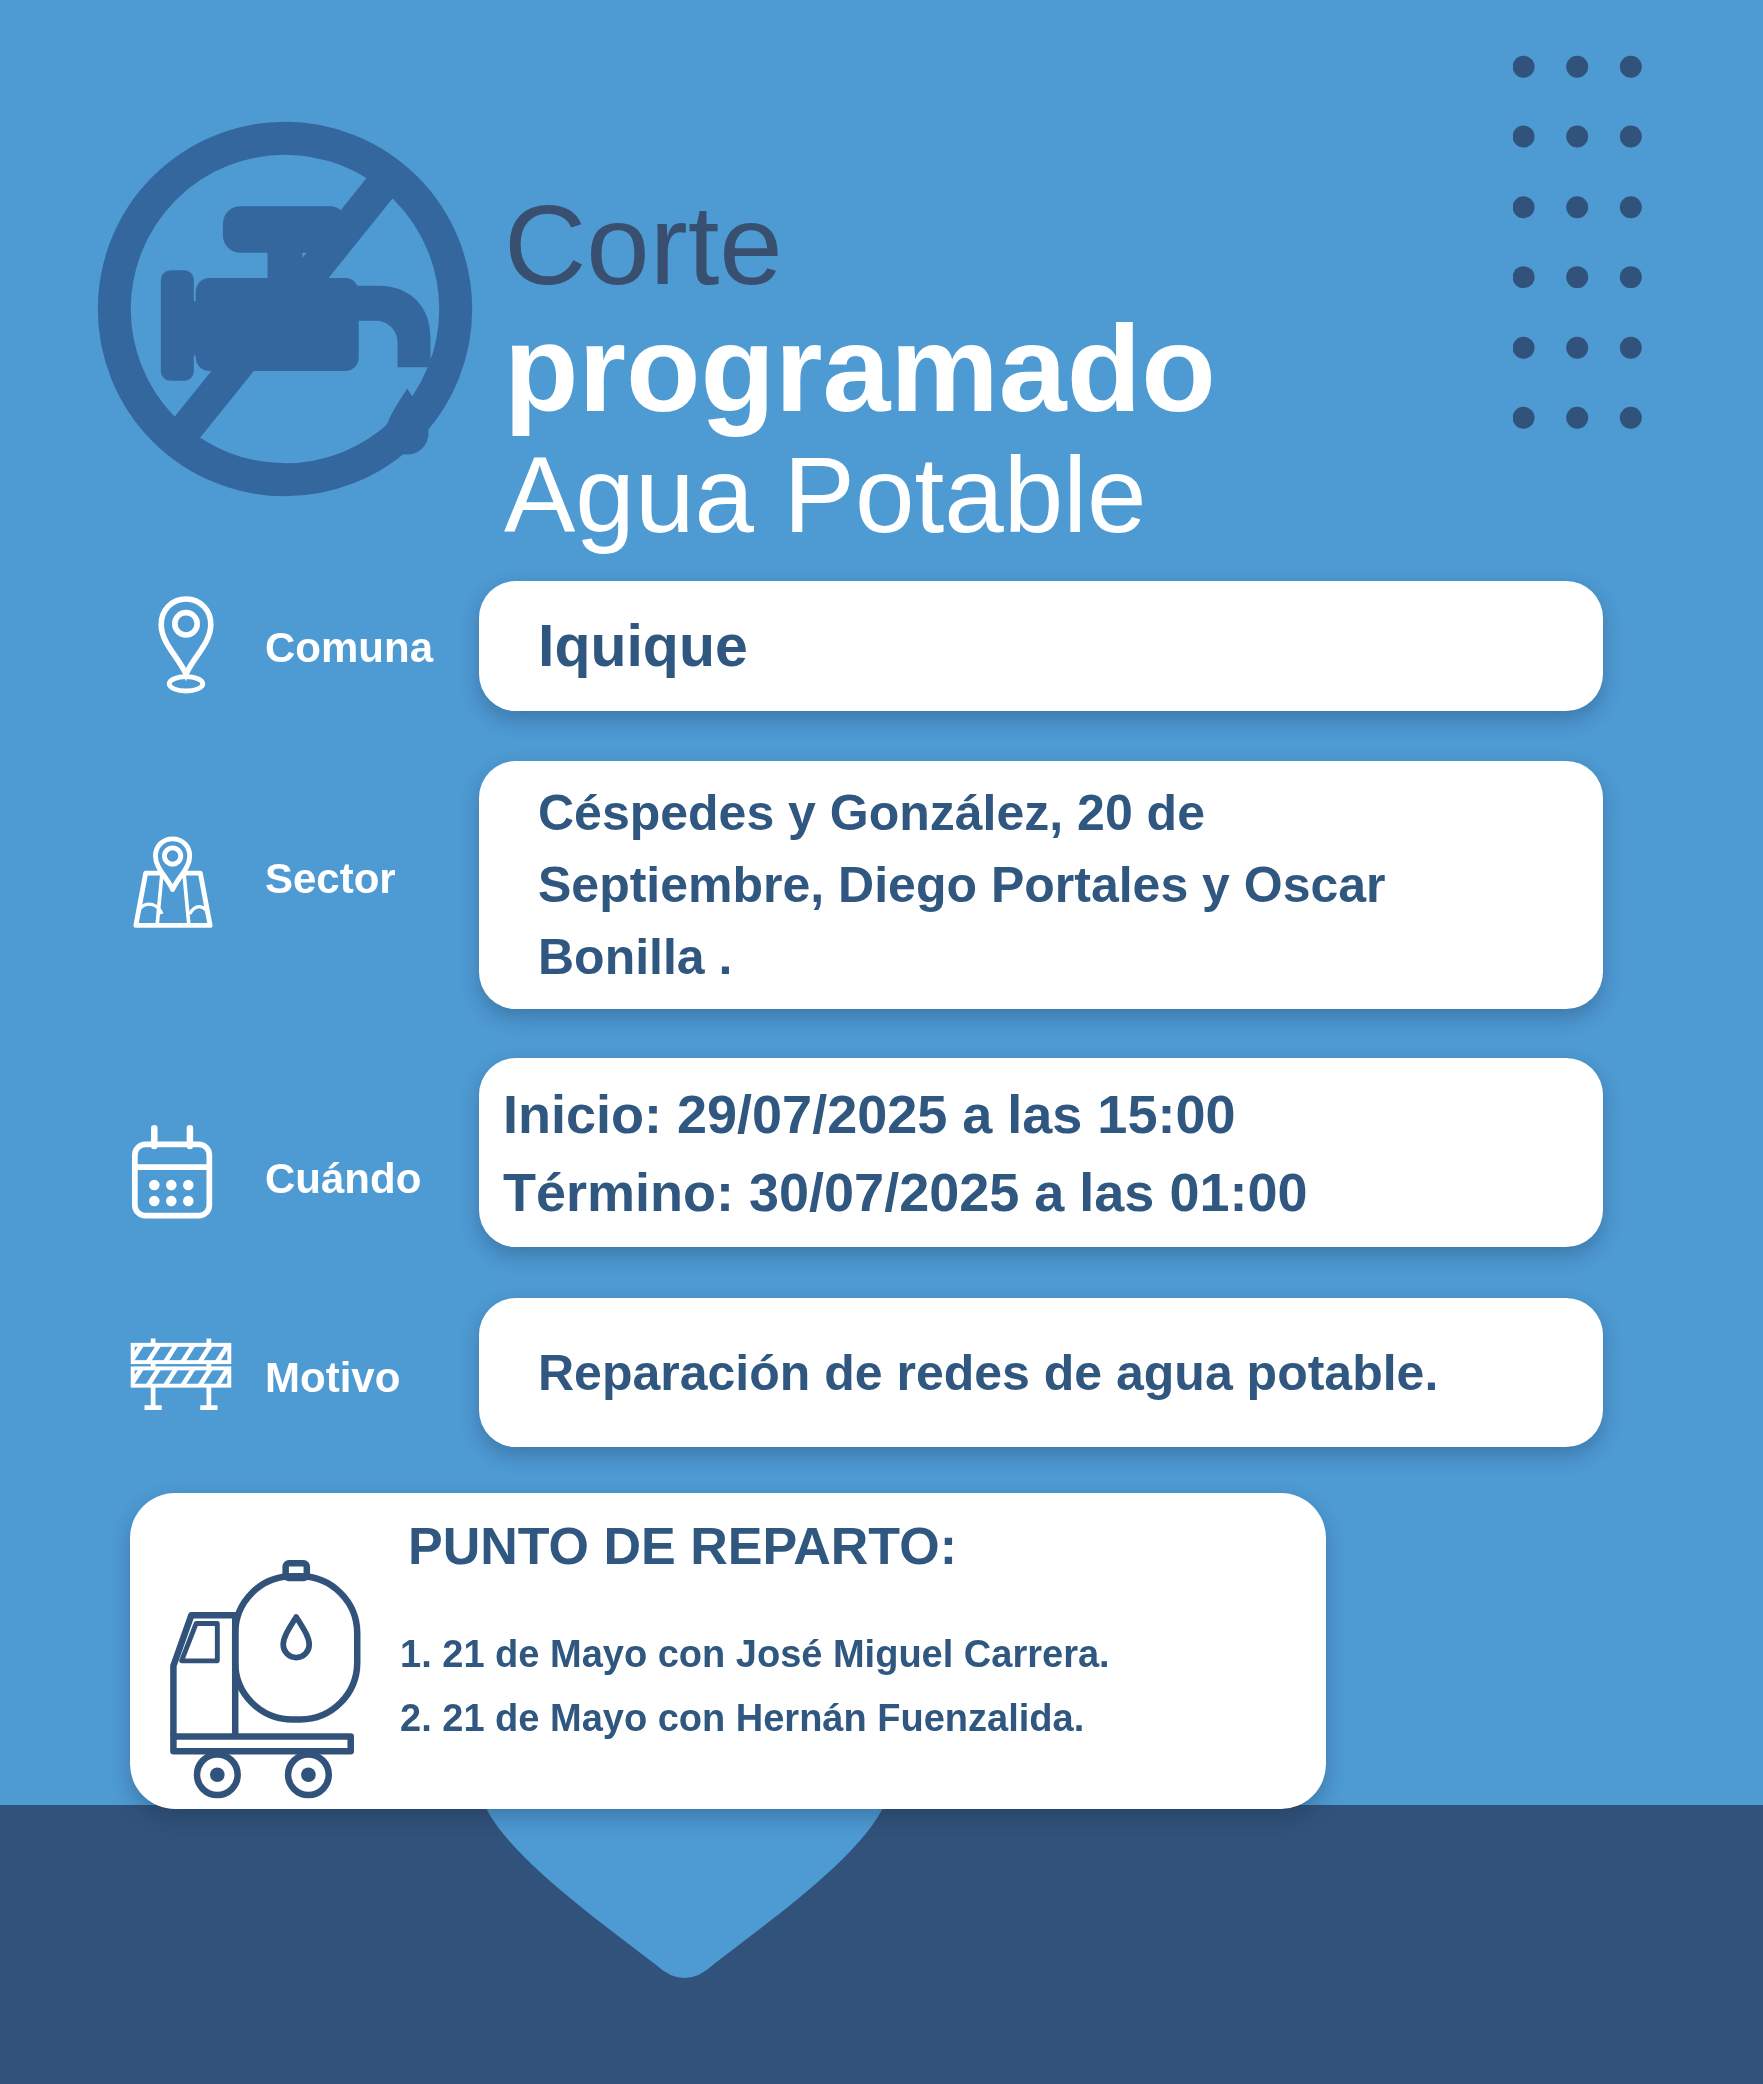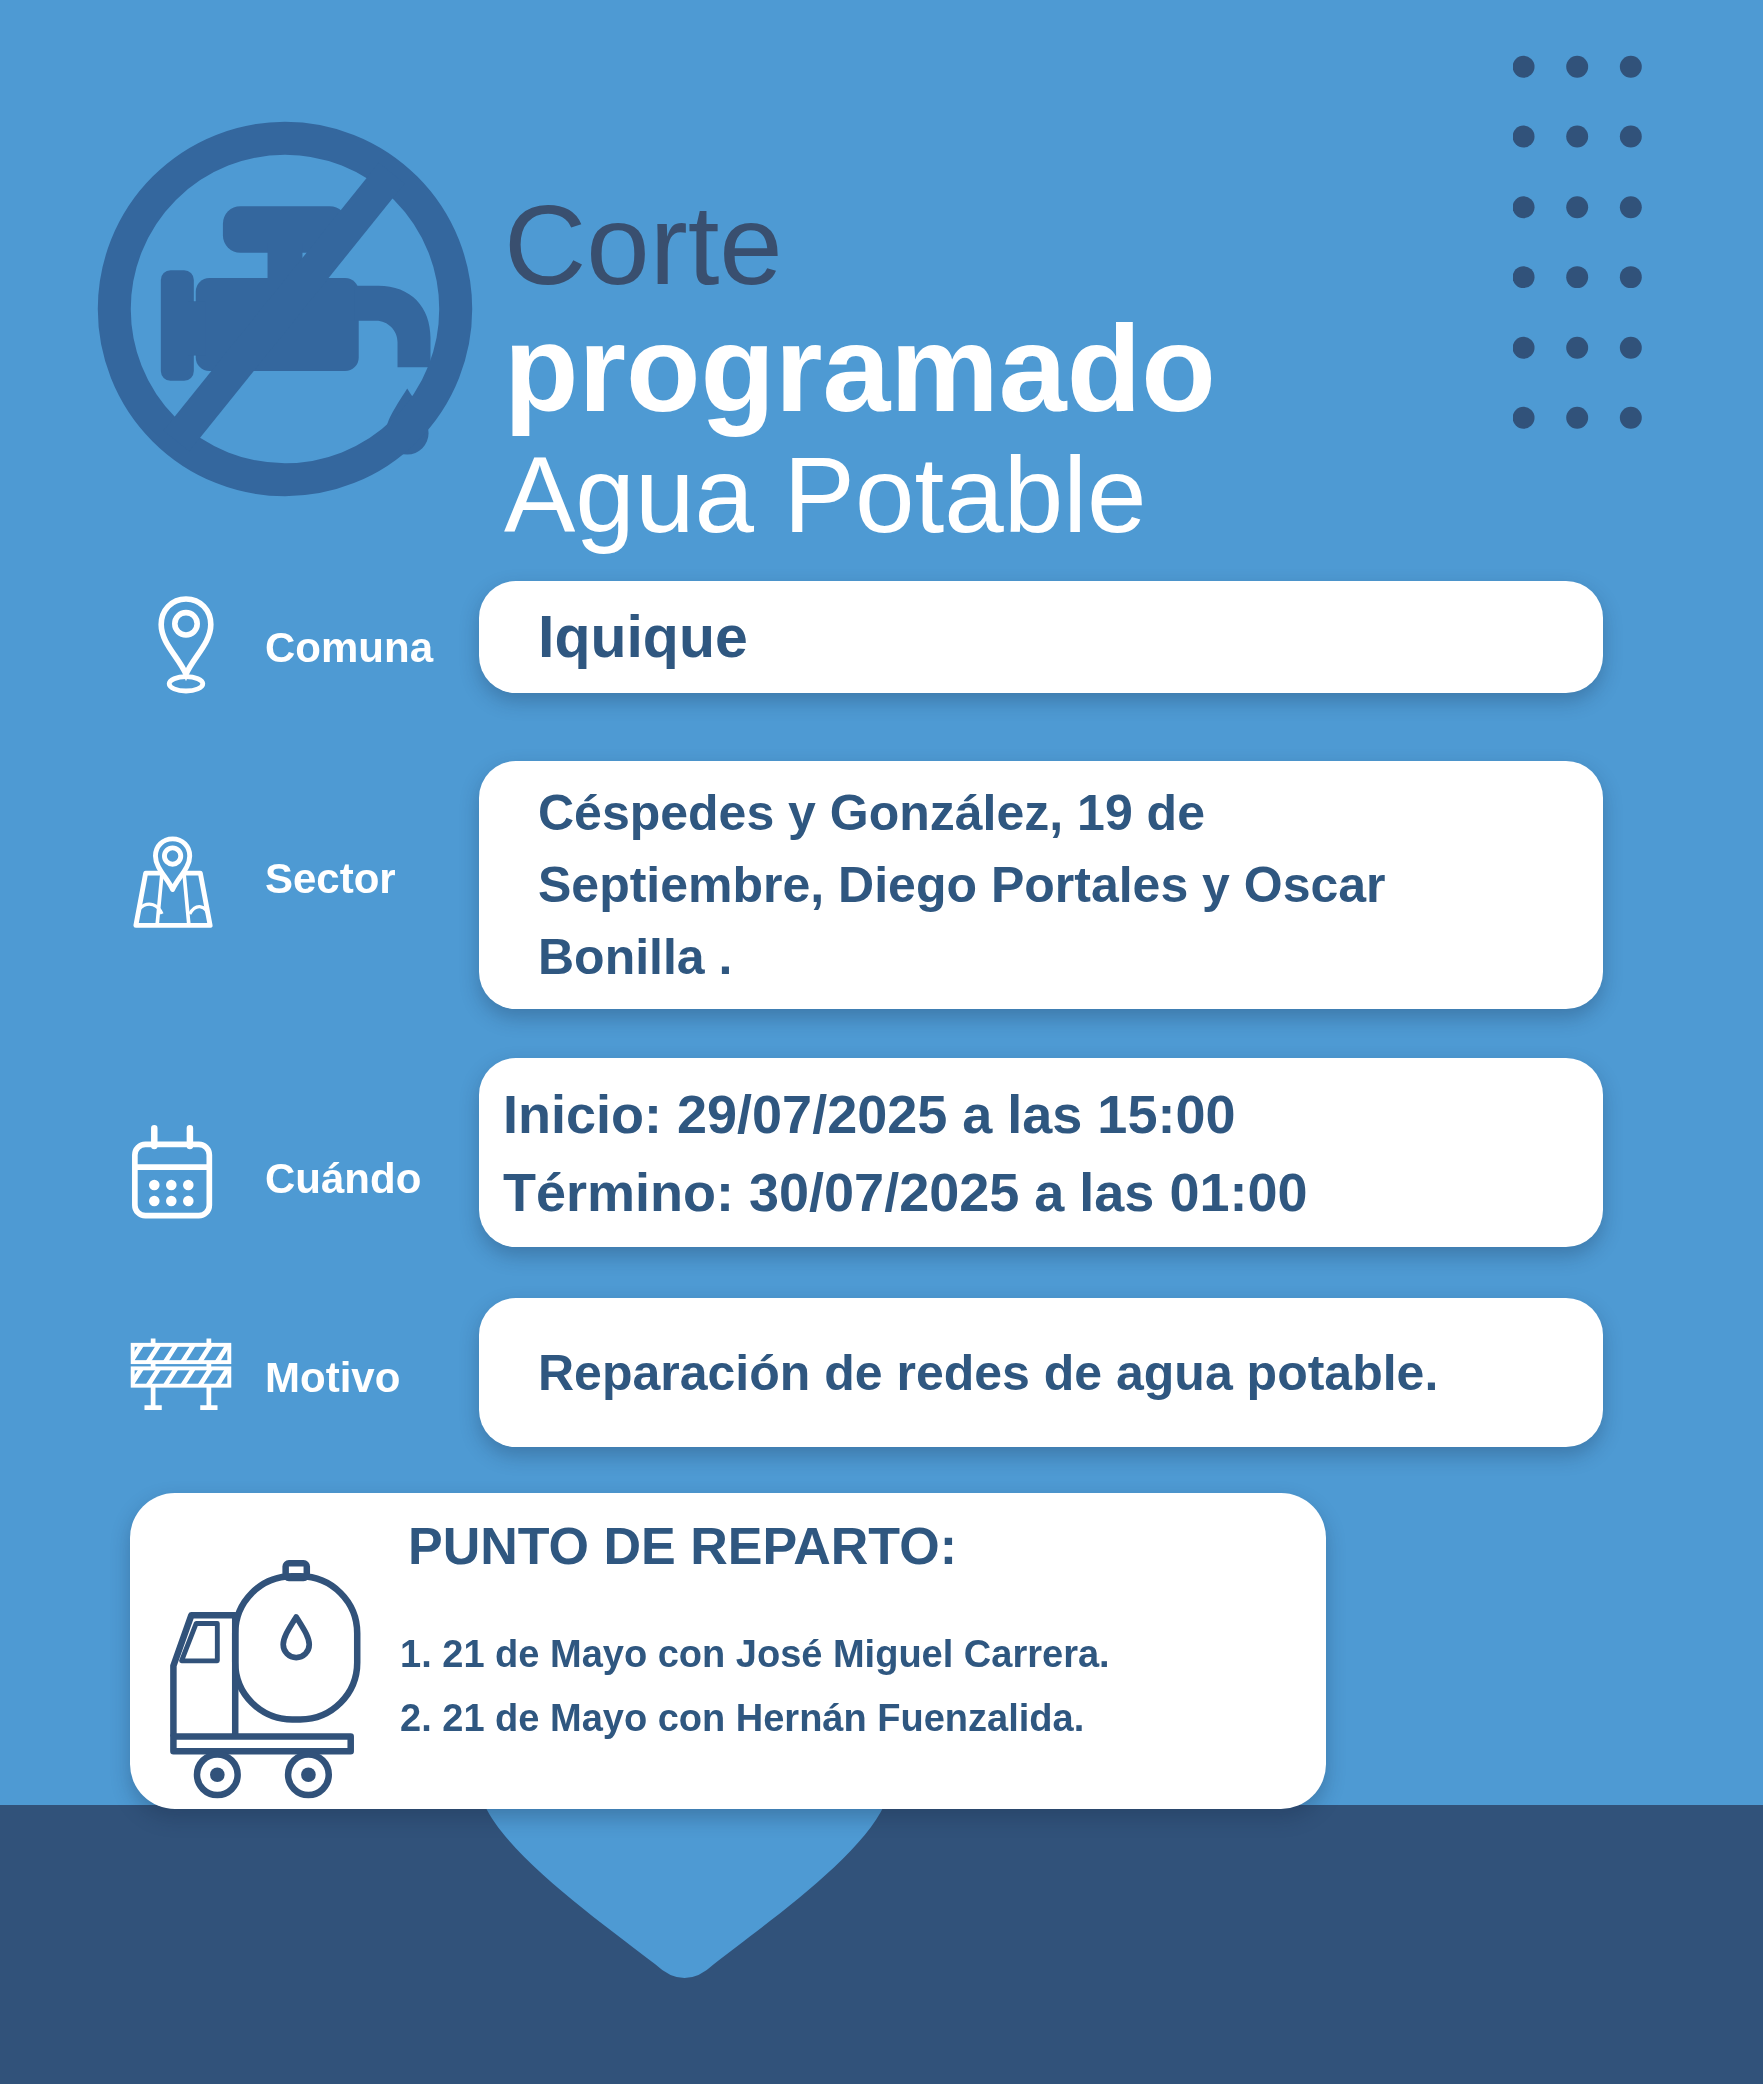--- a/index.html
+++ b/index.html
@@ -28,21 +28,21 @@
     position:absolute;left:265px;color:var(--white);
     font-size:42px;font-weight:700;line-height:49px;white-space:nowrap;
   }
   .info-box{
     position:absolute;left:479px;width:1124px;background:var(--white);
     border-radius:37px;box-shadow:0 8.1px 19.5px rgba(20,40,70,.28);
     display:flex;flex-direction:column;justify-content:center;
     padding-left:59px;box-sizing:border-box;
   }
   .info-box .line{color:var(--textnavy);font-weight:700;white-space:nowrap;}
-  .box-comuna{top:541px;height:112px;}
+  .box-comuna{top:541px;height:130px;}
   .box-comuna .line{font-size:59px;line-height:68px;}
   .box-sector{top:721px;height:248px;}
   .box-sector .line{font-size:50px;line-height:72px;}
   .box-cuando{top:1018px;height:189px;padding-left:24px;}
   .box-cuando .line{font-size:54px;line-height:78px;}
   .box-motivo{top:1258px;height:149px;}
   .box-motivo .line{font-size:50px;line-height:68px;}
   
   .reparto-box{
     position:absolute;left:130px;top:1453px;width:1196px;height:316px;
@@ -128,21 +128,21 @@
       <path d="M12 112 L24 48 H91 L103 112 Z" stroke-width="6"></path>
       <path d="M44 48 L38 112 M71 48 L77 112" stroke-width="4.5"></path>
       <path d="M16 92 C28 80 40 88 44 98" stroke-width="4"></path>
       <path d="M78 98 C86 84 98 88 101 100" stroke-width="4"></path>
       <path d="M57 6 C69 6 78 15 78 27 C78 42 63 54 57 68 C51 54 36 42 36 27 C36 15 45 6 57 6 Z" fill="#4e9ad3" stroke-width="6"></path>
       <circle cx="57" cy="27" r="10" stroke-width="6"></circle>
     </svg>
   </div>
   <div class="row-label" style="top:814px;">Sector</div>
   <div class="info-box box-sector">
-    <span class="line">Céspedes y González, 19 de</span>
+    <span class="line">Céspedes y González, 20 de</span>
     <span class="line">Septiembre, Diego Portales y Oscar</span>
     <span class="line">Bonilla .</span>
   </div>
 
   <div class="row-icon" style="left:130px;top:1083px;width:85px;height:106px;">
     <svg viewBox="0 0 105 130" width="85" height="106">
       <rect x="6" y="26" width="92" height="88" rx="13" fill="none" stroke="#ffffff" stroke-width="7"></rect>
       <line x1="6" y1="54" x2="98" y2="54" stroke="#ffffff" stroke-width="7"></line>
       <path d="M30 6 v22 M74 6 v22" stroke="#ffffff" stroke-width="8" stroke-linecap="round" fill="none"></path>
       <g fill="#ffffff">

